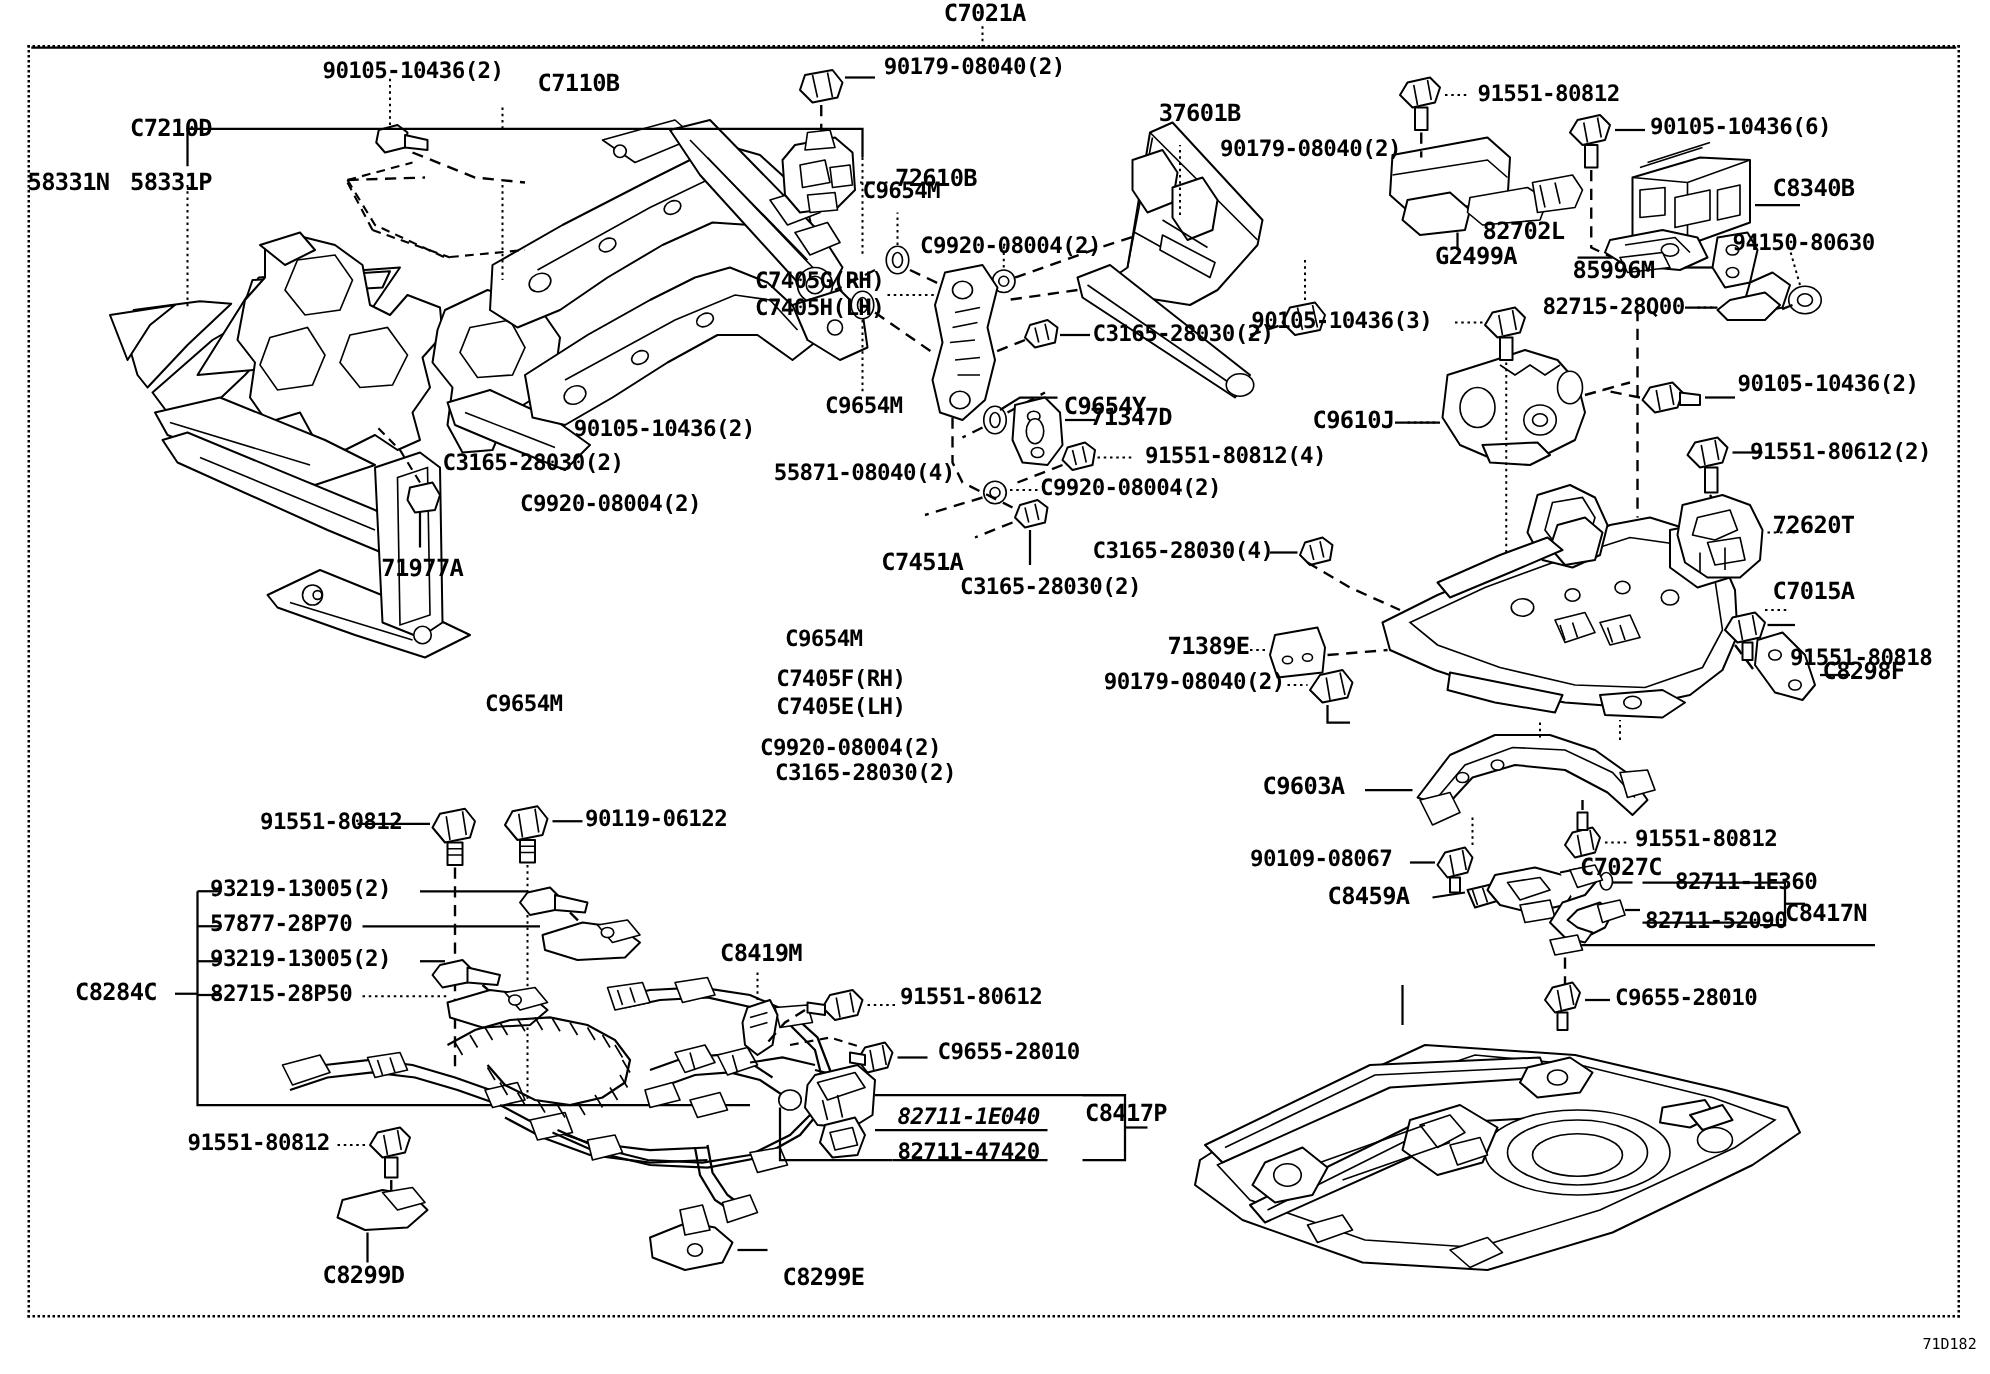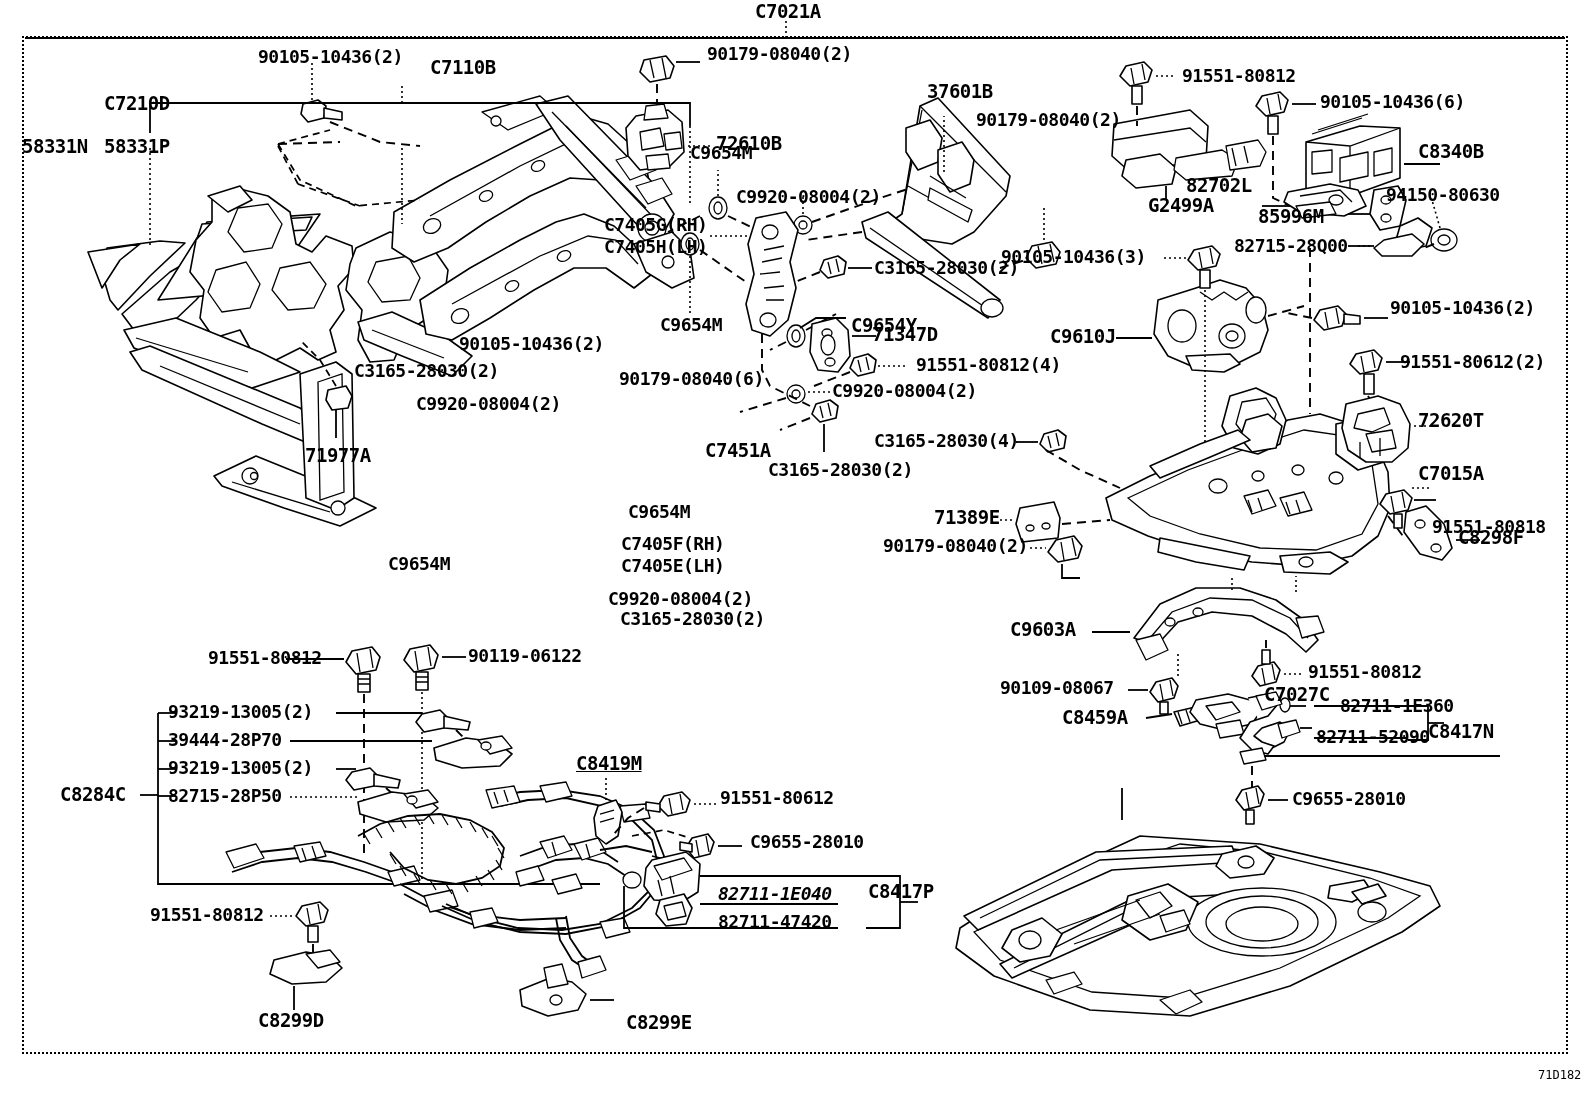--- a/index.html
+++ b/index.html
@@ -638,21 +638,21 @@
   <div class="lbl s19" style="left:934px;top:508px;">71389E</div>
   <div class="lbl s18" style="left:883px;top:537px;">90179-08040(2)</div>
 
   <div class="lbl s19" style="left:104px;top:94px;">C7210D</div>
   <div class="lbl s19" style="left:22px;top:137px;">58331N</div>
   <div class="lbl s19" style="left:104px;top:137px;">58331P</div>
   <div class="lbl s18" style="left:459px;top:335px;">90105-10436(2)</div>
   <div class="lbl s18" style="left:354px;top:362px;">C3165-28030(2)</div>
   <div class="lbl s18" style="left:416px;top:395px;">C9920-08004(2)</div>
   <div class="lbl s19" style="left:305px;top:446px;">71977A</div>
-  <div class="lbl s18" style="left:619px;top:370px;">90179-08040(6)</div>
+  <div class="lbl s18" style="left:619px;top:370px;">55871-08040(4)</div>
   <div class="lbl s19" style="left:705px;top:441px;">C7451A</div>
   <div class="lbl s18" style="left:768px;top:461px;">C3165-28030(2)</div>
   <div class="lbl s18" style="left:628px;top:503px;">C9654M</div>
   <div class="lbl s18" style="left:388px;top:555px;">C9654M</div>
   <div class="lbl s18" style="left:621px;top:535px;">C7405F(RH)</div>
   <div class="lbl s18" style="left:621px;top:557px;">C7405E(LH)</div>
   <div class="lbl s18" style="left:608px;top:590px;">C9920-08004(2)</div>
   <div class="lbl s18" style="left:620px;top:610px;">C3165-28030(2)</div>
 
   <div class="lbl s19" style="left:1010px;top:620px;">C9603A</div>
@@ -661,26 +661,26 @@
   <div class="lbl s18" style="left:1308px;top:663px;">91551-80812</div>
   <div class="lbl s19" style="left:1264px;top:685px;">C7027C</div>
   <div class="lbl s18" style="left:1340px;top:697px;">82711-1E360</div>
   <div class="lbl s18" style="left:1316px;top:728px;">82711-52090</div>
   <div class="lbl s19" style="left:1428px;top:722px;">C8417N</div>
   <div class="lbl s18" style="left:1292px;top:790px;">C9655-28010</div>
 
   <div class="lbl s18" style="left:208px;top:649px;">91551-80812</div>
   <div class="lbl s18" style="left:468px;top:647px;">90119-06122</div>
   <div class="lbl s18" style="left:168px;top:703px;">93219-13005(2)</div>
-  <div class="lbl s18" style="left:168px;top:731px;">39444-28P70</div>
+  <div class="lbl s18" style="left:168px;top:731px;">57877-28P70</div>
   <div class="lbl s18" style="left:168px;top:759px;">93219-13005(2)</div>
   <div class="lbl s18" style="left:168px;top:787px;">82715-28P50</div>
   <div class="lbl s19" style="left:60px;top:785px;">C8284C</div>
 
-  <div class="lbl s19" style="left:576px;top:754px;text-decoration:underline;">C8419M</div>
+  <div class="lbl s19" style="left:576px;top:754px;">C8419M</div>
   <div class="lbl s18" style="left:720px;top:789px;">91551-80612</div>
   <div class="lbl s18" style="left:750px;top:833px;">C9655-28010</div>
   <div class="lbl s18" style="left:718px;top:885px;font-style:italic;">82711-1E040</div>
   <div class="lbl s18" style="left:718px;top:913px;">82711-47420</div>
   <div class="lbl s19" style="left:868px;top:882px;">C8417P</div>
 
   <div class="lbl s18" style="left:150px;top:906px;">91551-80812</div>
   <div class="lbl s19" style="left:258px;top:1011px;">C8299D</div>
   <div class="lbl s19" style="left:626px;top:1013px;">C8299E</div>
 

